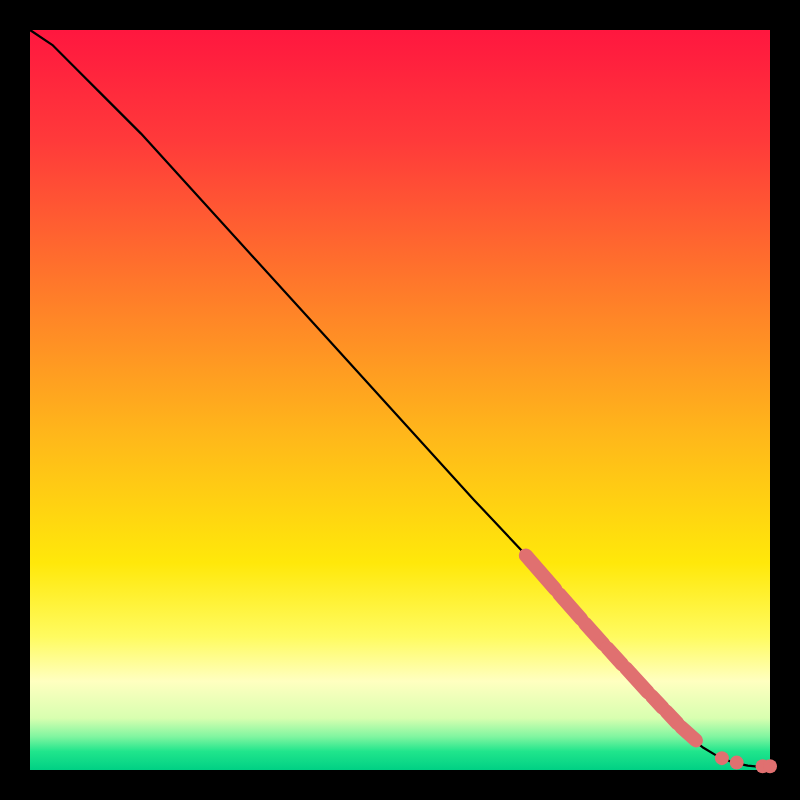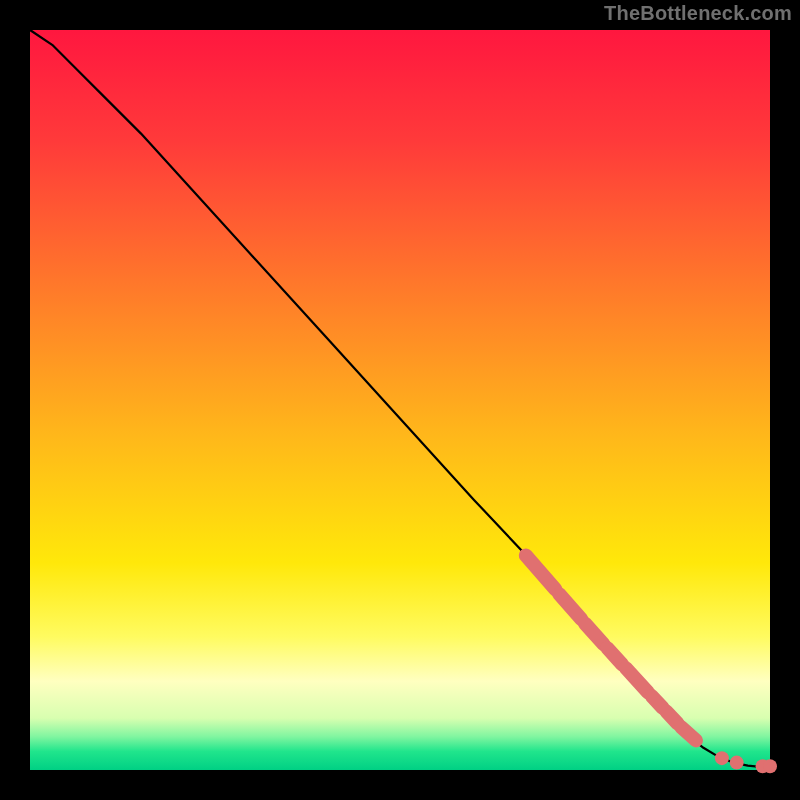--- a/index.html
+++ b/index.html
@@ -48,15 +48,14 @@
         <polyline points="651.6,696 662.6999999999999,707.84" fill="none" stroke="#e07070" stroke-width="14" stroke-linecap="round" stroke-linejoin="round"></polyline>
         <polyline points="666.4,711.5400000000001 677.5,723.38" fill="none" stroke="#e07070" stroke-width="14" stroke-linecap="round" stroke-linejoin="round"></polyline>
         <polyline points="681.2,727.0799999999999 696,740.4" fill="none" stroke="#e07070" stroke-width="14" stroke-linecap="round" stroke-linejoin="round"></polyline>
         <circle cx="721.9000000000001" cy="758.16" r="7" fill="#e07070"></circle>
         <circle cx="736.6999999999999" cy="762.6" r="7" fill="#e07070"></circle>
         <circle cx="762.6" cy="766.3" r="7" fill="#e07070"></circle>
         <circle cx="770" cy="766.3" r="7" fill="#e07070"></circle>
       </g>
 </svg>
 
-<div class="attrib">TheBottleneck.com</div>
 
 </div>
 
 </body></html>

